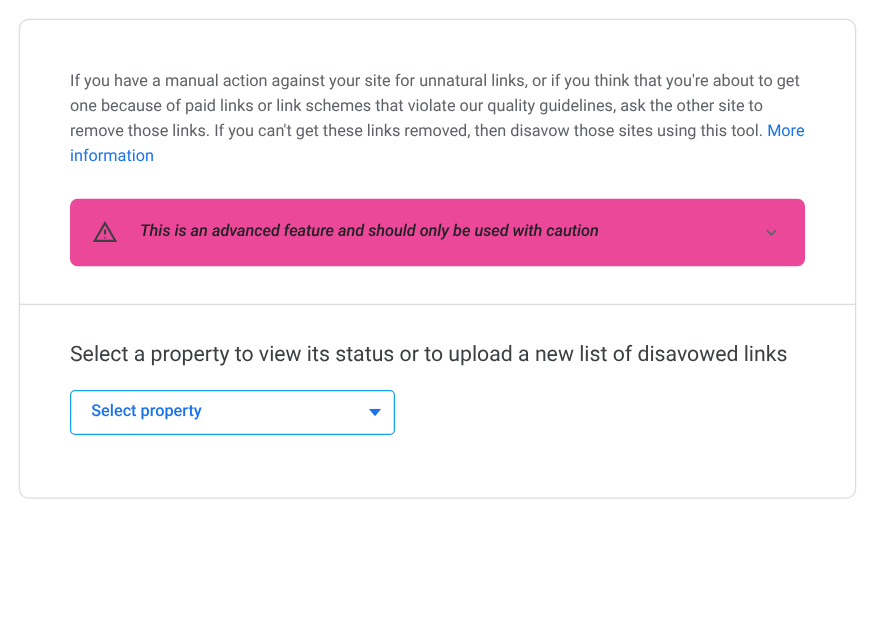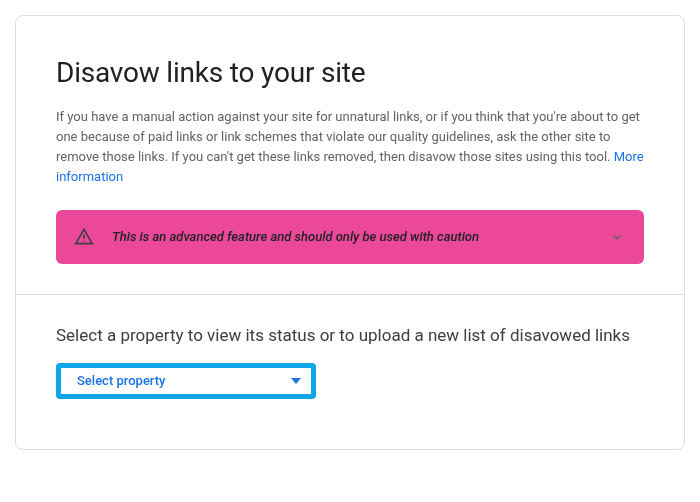--- a/index.html
+++ b/index.html
@@ -83,42 +83,41 @@
       font-size: 17px;
       color: #3c4043;
       margin-bottom: 18px;
     }
     .property-select {
       display: inline-flex;
       align-items: center;
       justify-content: space-between;
       width: 260px;
       height: 36px;
-      border: 5px solid #0ea5e9;
+      border: 1px solid #0ea5e9;
       border-radius: 4px;
       padding: 0 10px 0 16px;
       cursor: pointer;
       background: #fff;
     }
     .property-select-text {
       color: #1a73e8;
       font-size: 13px;
       font-weight: 500;
     }
     .dropdown-icon {
       display: flex;
       align-items: center;
     }
   </style>
 </head>
 <body>
 
 <div class="card">
   <div class="section-top">
-    <h1 class="page-title">Disavow links to your site</h1>
     <p class="description">
       <span>If you have a manual action against your site for unnatural links, or if you think that you're about to get one because of paid links or link schemes that violate our quality guidelines, ask the other site to remove those links. If you can't get these links removed, then disavow those sites using this tool. </span><a class="more-info-link">More information</a>
     </p>
     <div class="warning-banner">
       <span class="warning-icon">
         <svg width="20" height="20" viewBox="0 0 24 24" fill="none" stroke="#3c4043" stroke-width="2">
           <path d="M12 3 L22 20 L2 20 Z"></path>
           <line x1="12" y1="9" x2="12" y2="14"></line>
           <circle cx="12" cy="17" r="0.8" fill="#3c4043" stroke="none"></circle>
         </svg>

